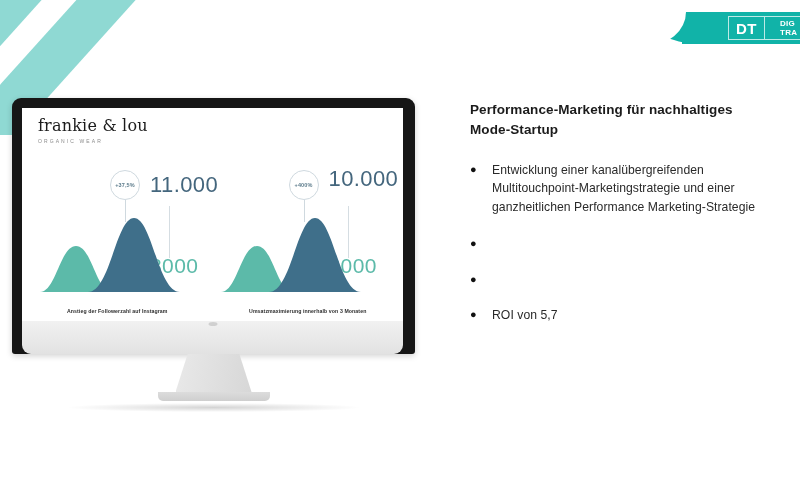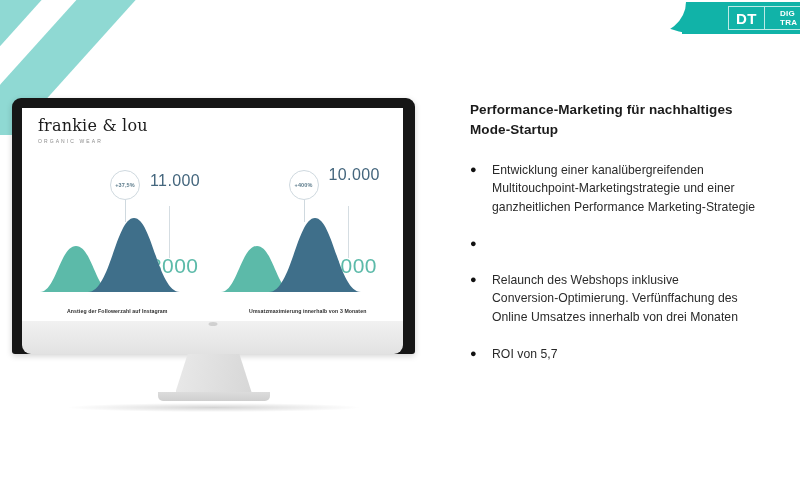--- a/index.html
+++ b/index.html
@@ -11,21 +11,21 @@
   }
   .page { position:relative; width:800px; height:480px; overflow:hidden; background:#fff; }
 
   
   .stripes { position:absolute; left:0; top:0; width:300px; height:135px; overflow:hidden; pointer-events:none; }
   .stripe { position:absolute; background:#8fd9d3; }
   .stripe-a { width:44px; height:420px; left:-10px; top:-210px; transform:rotate(42deg); transform-origin:50% 50%; }
   .stripe-b { width:44px; height:420px; left:84px; top:-210px; transform:rotate(42deg); transform-origin:50% 50%; }
 
   
-  .brandbar { position:absolute; right:0; top:2px; width:118px; height:32px; }
+  .brandbar { position:absolute; right:0; top:12px; width:118px; height:32px; }
   .brandbar-bg { position:absolute; inset:0; background:#11b3a8; border-radius:0 0 0 0; }
   .brandbar-curve {
     position:absolute; left:-34px; top:0; width:50px; height:32px;
     background:#11b3a8;
     border-bottom-left-radius:50px 32px;
   }
   .brandbar-notch {
     position:absolute; left:-36px; top:0; width:40px; height:34px;
     background:#ffffff;
     border-bottom-right-radius:40px 34px;
@@ -101,21 +101,21 @@
     position:absolute; width:30px; height:30px; border-radius:50%;
     border:1px solid #cfd9df; background:#fff;
     display:flex; align-items:center; justify-content:center;
     color:#5d7c8c; font-size:5.5px; font-weight:bold; letter-spacing:.1px;
     z-index:3;
   }
   .badge-stem {
     position:absolute; width:1px; background:#cfd9df; z-index:2;
   }
   .bignum {
-    position:absolute; font-size:16px; color:#44667d; letter-spacing:.4px;
+    position:absolute; font-size:22px; color:#44667d; letter-spacing:.4px;
     font-family:"Liberation Sans", sans-serif;
   }
   .smallnum {
     position:absolute; font-size:21px; color:#5cbaa9; letter-spacing:.4px;
     font-family:"Liberation Sans", sans-serif;
   }
   .tick { position:absolute; width:1px; background:#d5dde2; }
   .curves { position:absolute; left:8px; bottom:24px; width:190px; height:86px; }
   .caption {
     position:absolute; bottom:2px; left:0; right:0; text-align:center;
@@ -225,23 +225,20 @@
         <span class="dot">●</span>
         <span class="btext">Entwicklung einer kanalübergreifenden
 Multitouchpoint-Marketingstrategie und einer
 ganzheitlichen Performance Marketing-Strategie</span>
       </li>
       <li class="bullet">
         <span class="dot">●</span>
       </li>
       <li class="bullet">
         <span class="dot">●</span>
-        <span class="btext">Relaunch des Webshops inklusive
-Conversion-Optimierung. Verfünffachung des
-Online Umsatzes innerhalb von drei Monaten</span>
       </li>
       <li class="bullet">
         <span class="dot">●</span>
         <span class="btext">ROI von 5,7</span>
       </li>
     </ul>
   </div>
 
 </div>
 

